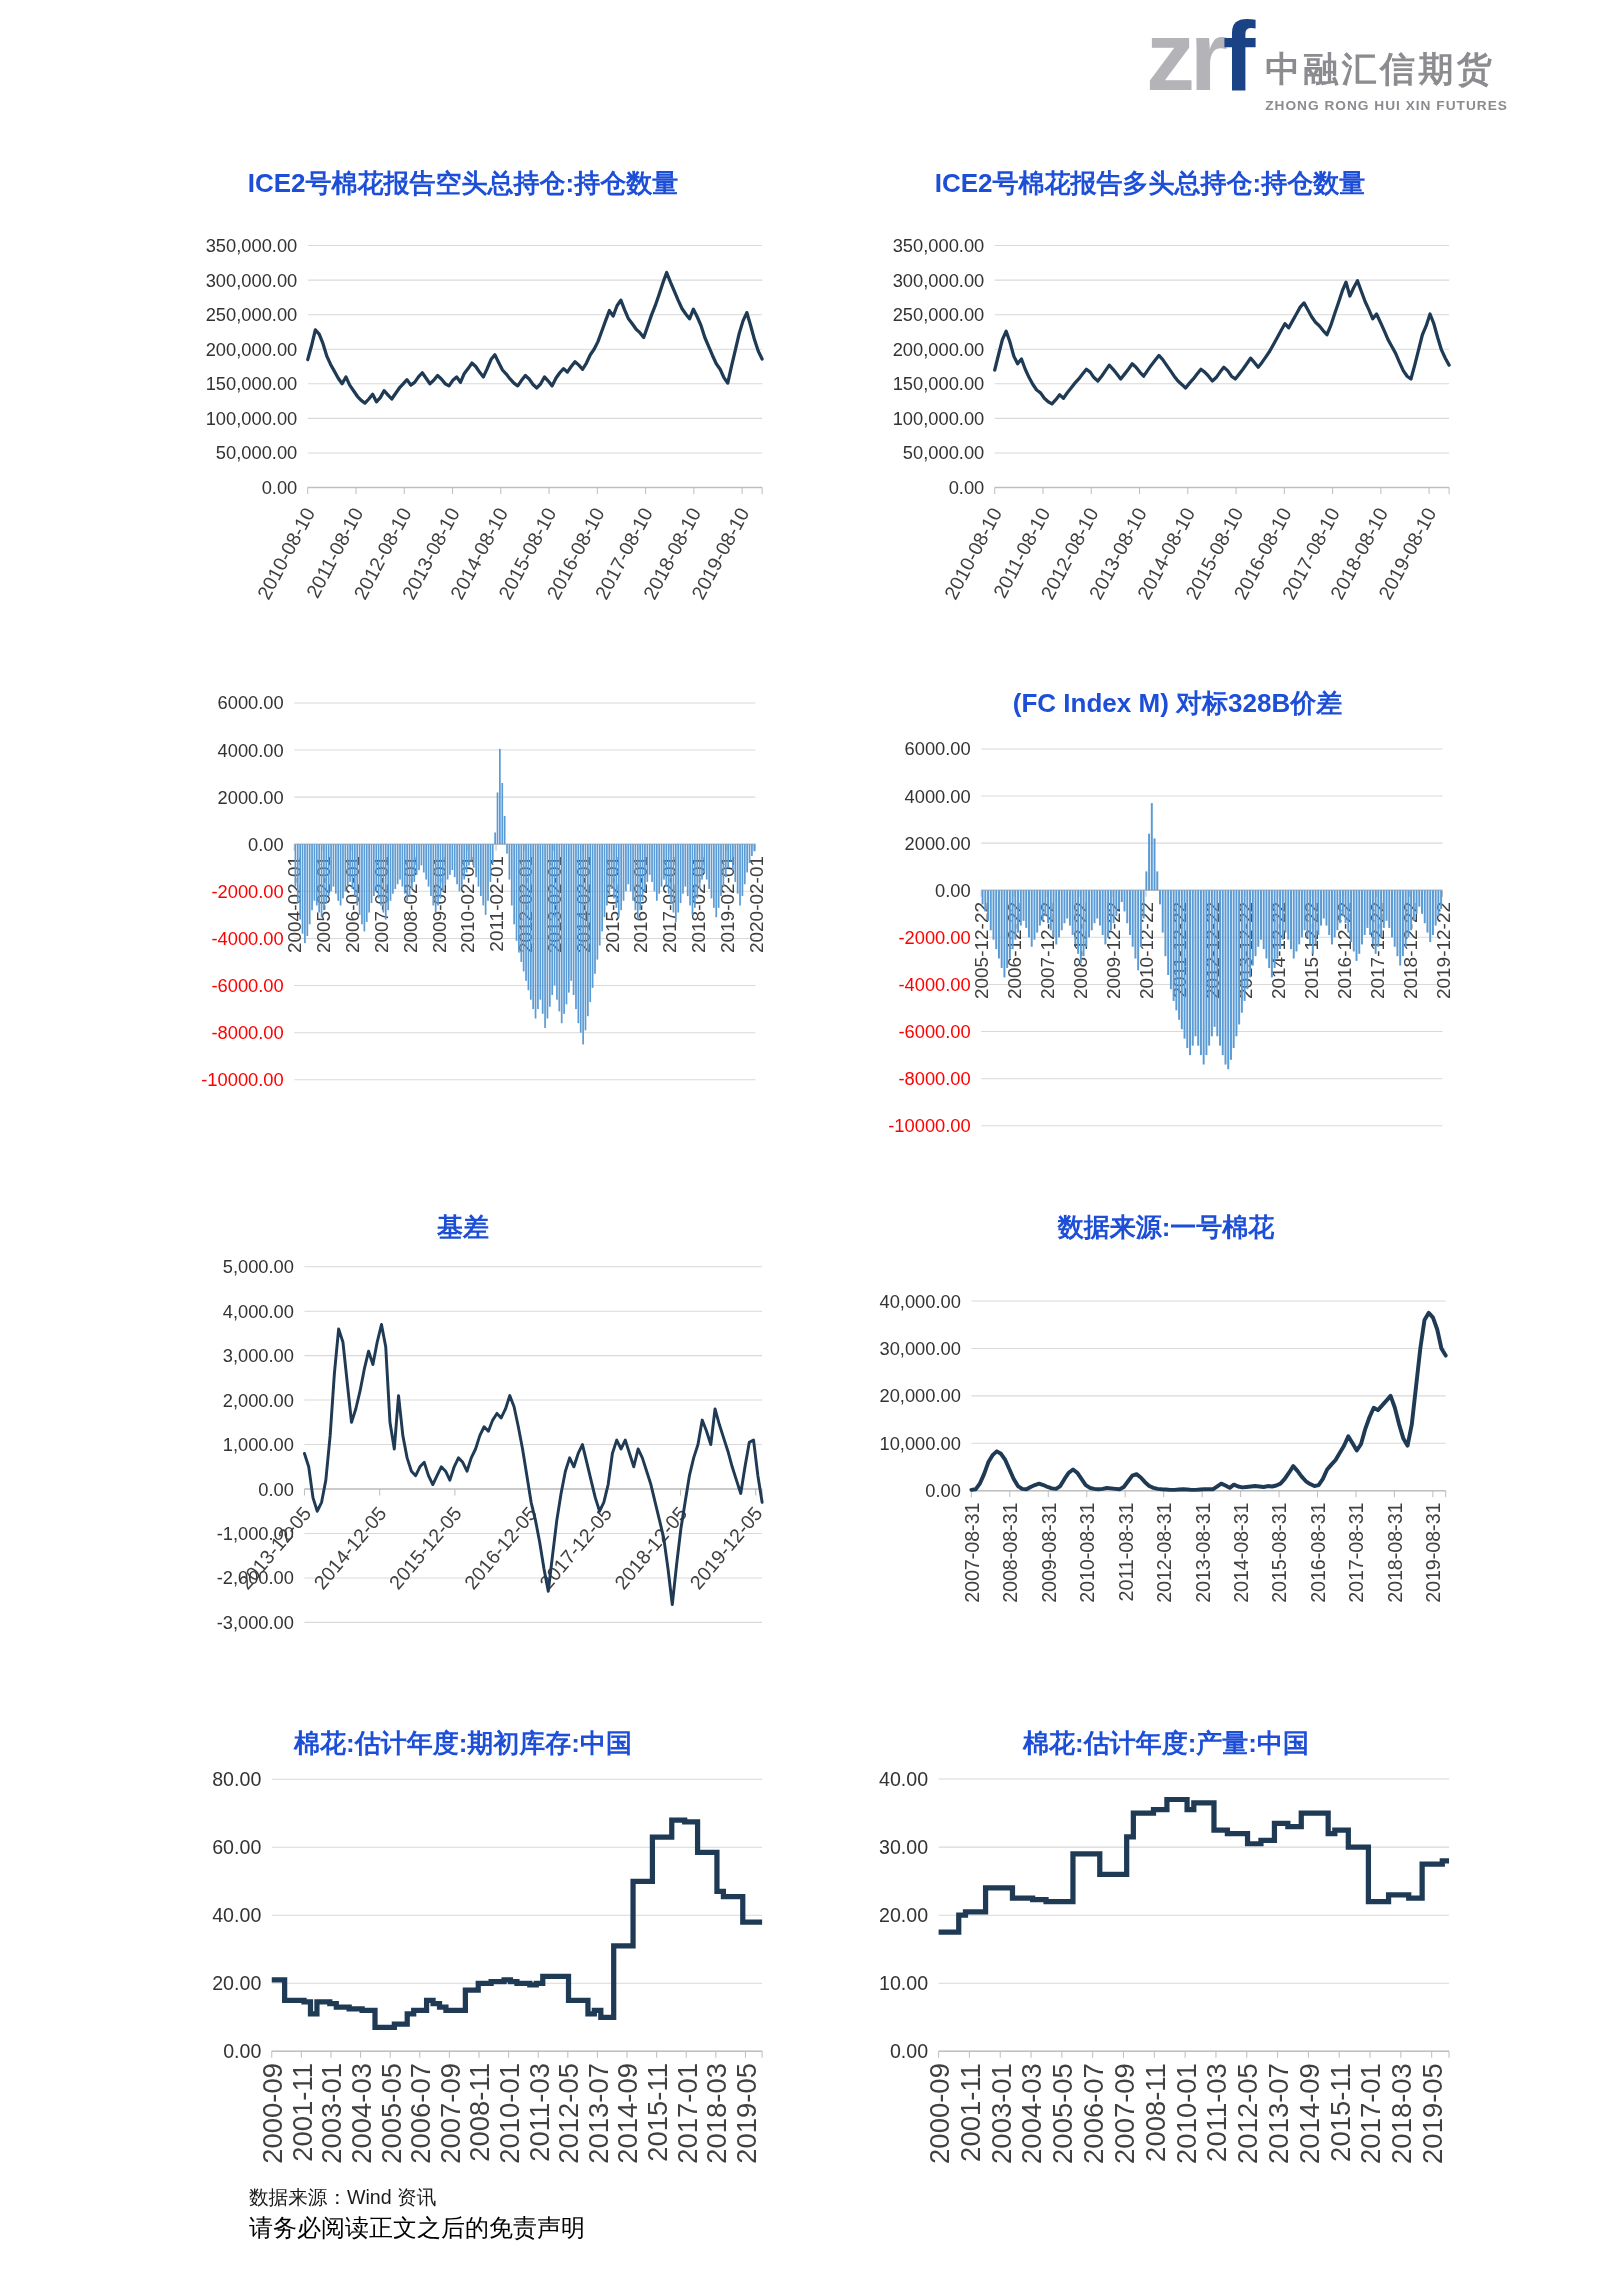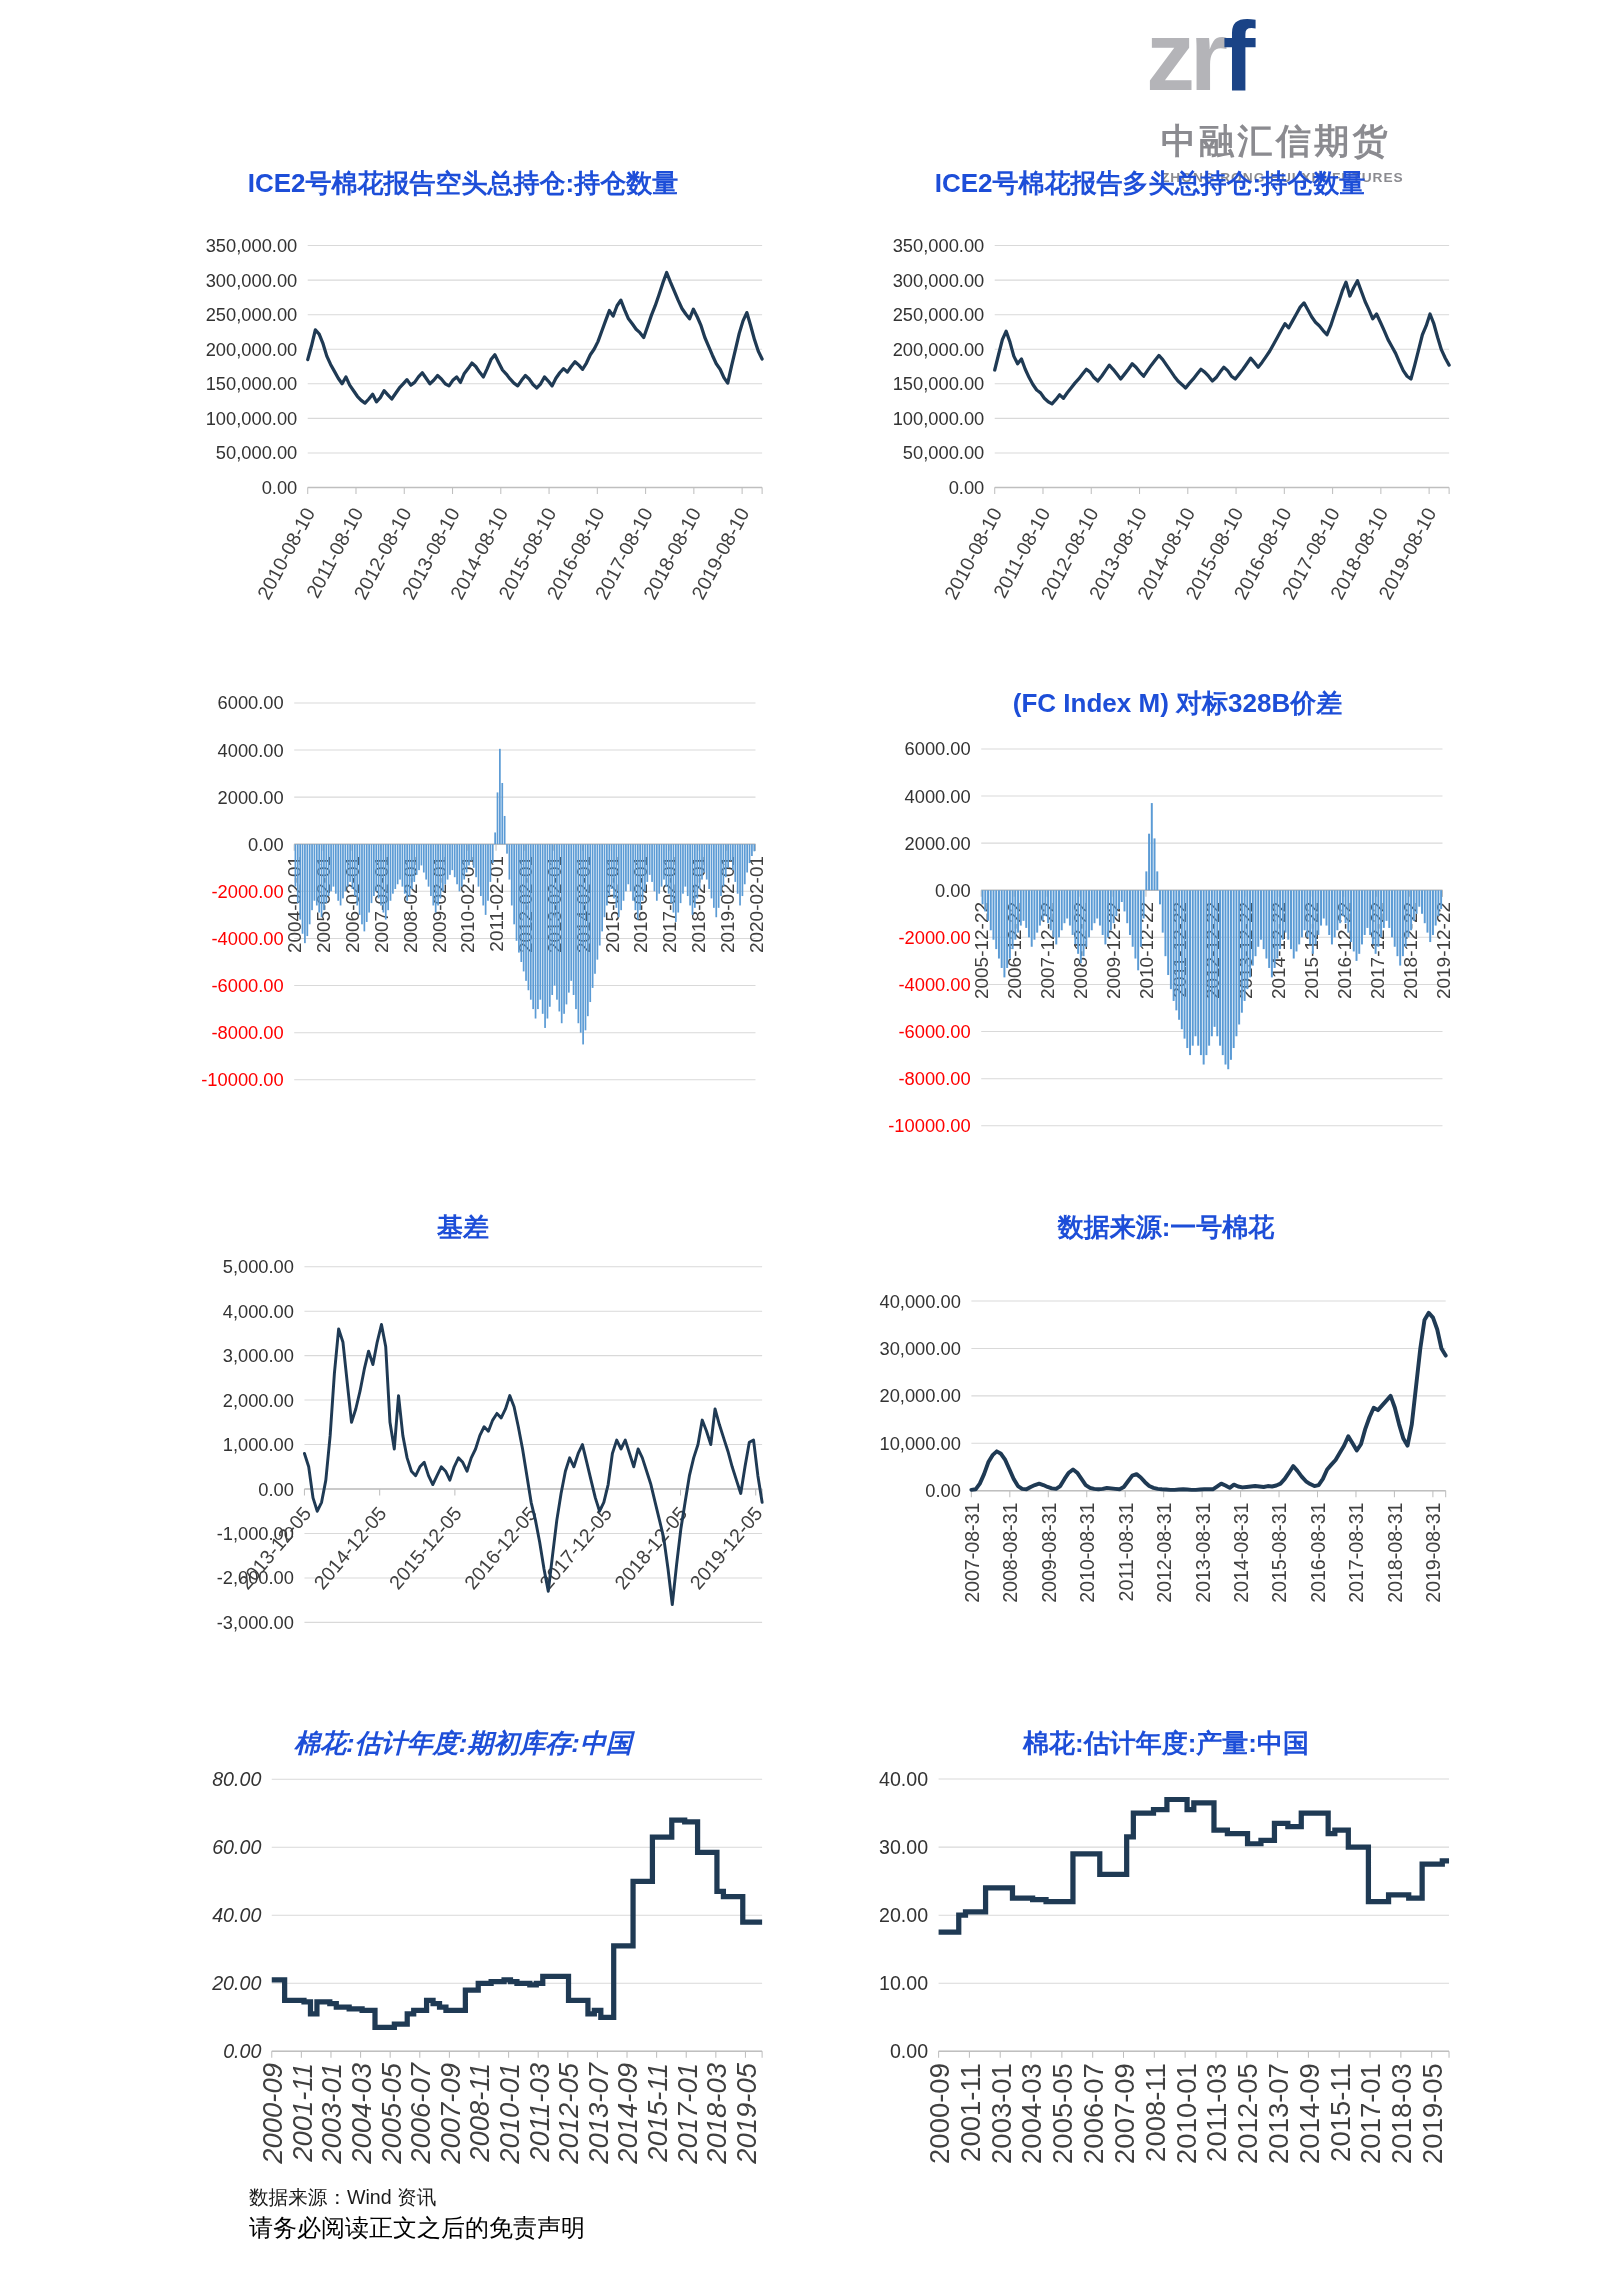--- a/index.html
+++ b/index.html
@@ -8,21 +8,21 @@
     font-family:"Liberation Sans",sans-serif;overflow:hidden;
   }
   .chart{position:absolute;}
   .chart-title{
     width:100%;height:46px;line-height:46px;text-align:center;
     font-size:26px;font-weight:bold;color:#1d4ed8;
     white-space:nowrap;
   }
   .chart svg{display:block;overflow:visible;}
   svg text{font-family:"Liberation Sans",sans-serif;}
-  .logo{position:absolute;left:1146px;top:19.6px;display:flex;align-items:flex-start;flex-direction:column;}
+  .logo{position:absolute;left:1146px;top:19.6px;display:flex;align-items:flex-start;}
   .logo-zrf{font-size:98px;font-weight:bold;line-height:72px;letter-spacing:-5.2px;}
   .logo-zr{color:#b4b4b8;}
   .logo-f{color:#1a4386;}
   .logo-names{margin-left:15px;margin-top:26px;}
   .logo-cn{font-size:35px;font-weight:bold;color:#8b8b90;letter-spacing:3.3px;white-space:nowrap;}
   .logo-en{font-size:13.7px;font-weight:bold;color:#8b8b90;letter-spacing:1px;margin-top:5.2px;white-space:nowrap;}
   .footer-source{position:absolute;left:249px;top:2184px;font-size:19.6px;color:#1a1a1a;}
   .footer-disclaimer{position:absolute;left:249px;top:2212px;font-size:24px;font-weight:500;color:#000000;}
 </style>
 </head>
@@ -683,21 +683,21 @@
       <text x="769.2541666666666" y="386" text-anchor="end" font-size="30" fill="#404040" transform="rotate(-90 769.2541666666666 386)">2017-08-31</text>
       <line x1="816.6395833333332" y1="368" x2="816.6395833333332" y2="378" stroke="#BFBFBF" stroke-width="1.6"></line>
       <text x="828.0395833333332" y="386" text-anchor="end" font-size="30" fill="#404040" transform="rotate(-90 828.0395833333332 386)">2018-08-31</text>
       <line x1="875.425" y1="368" x2="875.425" y2="378" stroke="#BFBFBF" stroke-width="1.6"></line>
       <text x="886.8249999999999" y="386" text-anchor="end" font-size="30" fill="#404040" transform="rotate(-90 886.8249999999999 386)">2019-08-31</text>
       <line x1="895" y1="368" x2="895" y2="378" stroke="#BFBFBF" stroke-width="1.6"></line>
       <polyline points="170.0,366.6 176.5,365.8 182.9,357.1 189.4,342.6 195.9,324.5 202.4,313.6 208.8,307.8 215.3,311.5 221.8,320.9 228.3,335.4 234.7,349.9 241.2,360.8 247.7,365.1 254.2,365.8 260.6,362.2 267.1,359.3 273.6,357.1 280.0,359.3 286.5,362.2 293.0,364.4 299.5,365.1 305.9,360.8 312.4,349.9 318.9,340.4 325.4,335.4 331.8,340.4 338.3,349.9 344.8,359.3 351.3,363.6 357.7,365.1 364.2,365.8 370.7,365.1 377.1,363.6 383.6,364.4 390.1,365.1 396.6,365.8 403.0,362.2 409.5,353.5 416.0,344.8 422.5,342.6 428.9,347.7 435.4,354.9 441.9,360.8 448.3,363.6 454.8,365.1 461.3,365.8 467.8,366.2 474.2,366.6 480.7,366.6 487.2,366.2 493.7,365.8 500.1,366.2 506.6,366.6 513.1,366.6 519.6,366.2 526.0,365.8 532.5,365.5 539.0,365.8 545.4,361.5 551.9,357.1 558.4,360.0 564.9,363.6 571.3,358.6 577.8,361.5 584.3,362.9 590.8,362.2 597.2,361.5 603.7,360.8 610.2,361.5 616.7,362.2 623.1,360.8 629.6,361.5 636.1,360.0 642.5,357.1 649.0,349.9 655.5,340.4 662.0,330.3 668.4,337.6 674.9,346.3 681.4,353.5 687.9,357.8 694.3,360.8 700.8,359.3 707.3,349.9 713.8,335.4 720.2,328.1 726.7,320.9 733.2,310.0 739.6,299.1 746.1,284.6 752.6,295.5 759.1,306.4 765.5,296.9 772.0,273.8 778.5,255.6 785.0,241.1 791.4,244.8 797.9,237.5 804.4,230.3 810.8,223.0 817.3,241.1 823.8,266.5 830.3,288.3 836.7,299.1 843.2,266.5 849.7,208.5 856.2,150.5 862.6,107.0 869.1,96.1 875.6,103.4 882.1,121.5 888.5,150.5 895.0,161.4" fill="none" stroke="#1F3A54" stroke-width="6" stroke-linejoin="round" stroke-linecap="round"></polyline>
     </svg>
 </div>
 
-<div class="chart" id="c6" style="left: 141px; top: 1720px; width: 644px; height: 491px; font-style: italic;">
+<div class="chart" id="c6" style="left: 141px; top: 1720px; width: 644px; height: 491px;">
   <div class="chart-title">棉花:估计年度:期初库存:中国</div>
   <svg width="644" height="445" viewBox="0 0 985 680">
       <line x1="200" y1="436" x2="950" y2="436" stroke="#D9D9D9" stroke-width="1.6"></line>
       <text x="184" y="446" text-anchor="end" font-size="30" fill="#333333">0.00</text>
       <line x1="200" y1="332" x2="950" y2="332" stroke="#D9D9D9" stroke-width="1.6"></line>
       <text x="184" y="342" text-anchor="end" font-size="30" fill="#333333">20.00</text>
       <line x1="200" y1="228" x2="950" y2="228" stroke="#D9D9D9" stroke-width="1.6"></line>
       <text x="184" y="238" text-anchor="end" font-size="30" fill="#333333">40.00</text>
       <line x1="200" y1="124" x2="950" y2="124" stroke="#D9D9D9" stroke-width="1.6"></line>
       <text x="184" y="134" text-anchor="end" font-size="30" fill="#333333">60.00</text>

